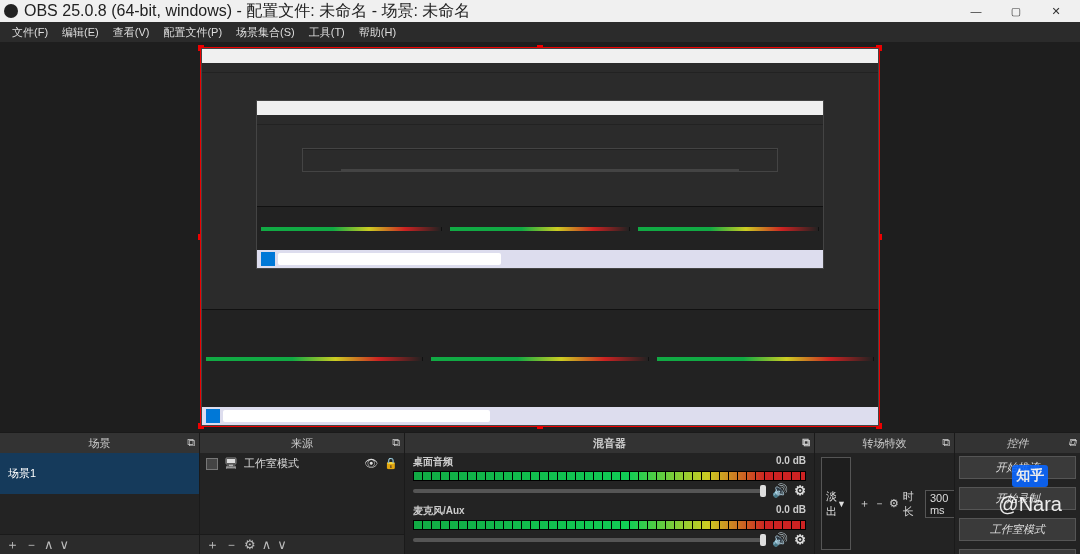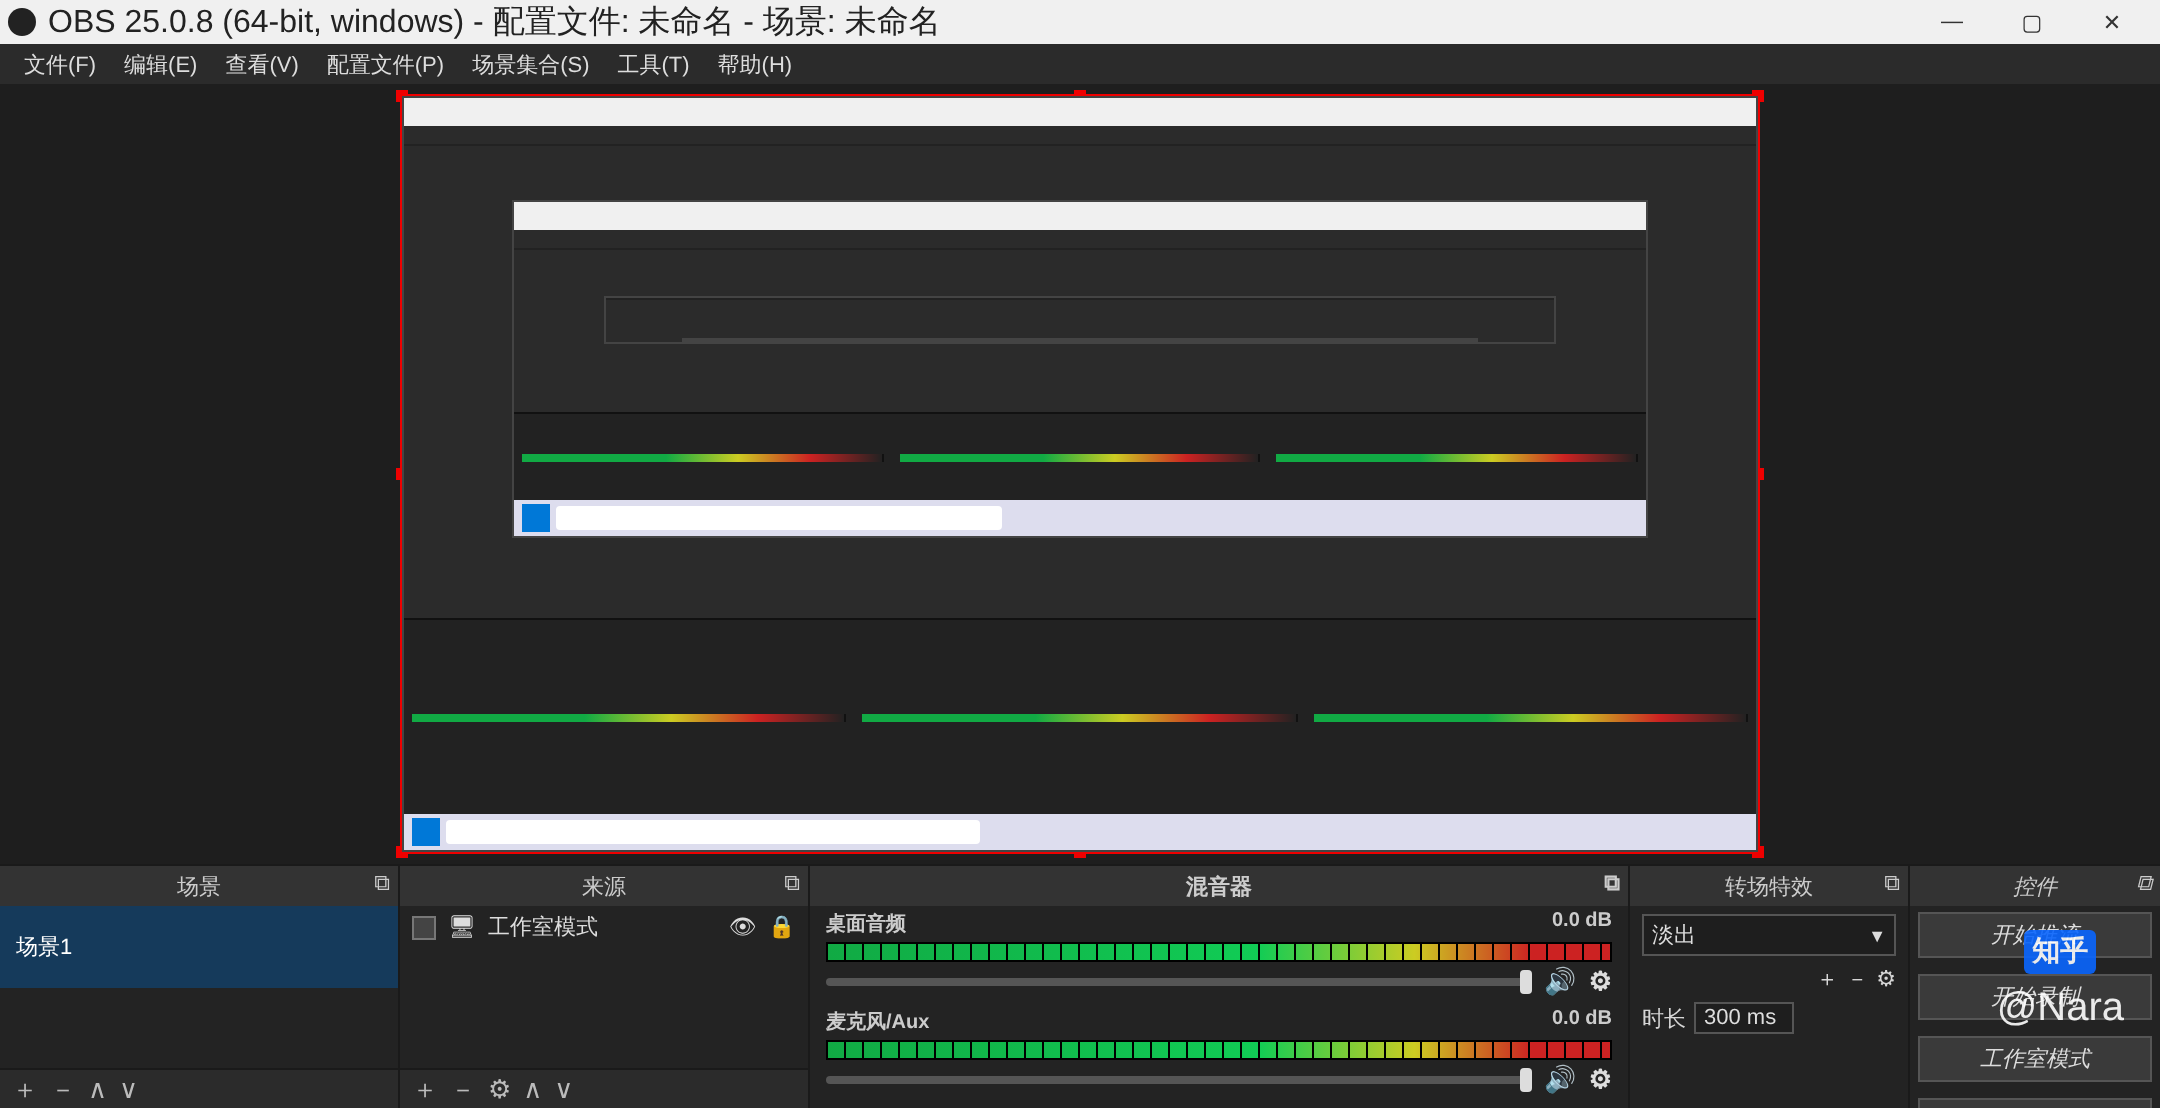--- a/index.html
+++ b/index.html
@@ -53,21 +53,21 @@
   .channel .chlabel .db{margin-left:auto;}
   .meter { height:10px; background:#111; position:relative; margin:2px 0; border:1px solid #000;}
   .meter .fill { position:absolute; inset:0; background:linear-gradient(to right,#1a4 0%,#1c5 55%,#cc2 75%,#c22 90%); }
   .meter .ticks{position:absolute;inset:0;background:repeating-linear-gradient(to right,transparent 0,transparent 8px,#000 8px,#000 9px);}
   .chctrl { display:flex; align-items:center; gap:6px; }
   .slider { flex:1; height:4px; background:#555; position:relative; border-radius:2px;}
   .slider .thumb{position:absolute;right:0;top:-4px;width:6px;height:12px;background:#ddd;border-radius:2px;}
   .icon{font-size:13px;color:#ddd;}
   
   .dock.trans{width:140px;}
-  .trans-body{padding:4px 6px;display:flex;flex-direction:column;gap:4px;}
+  .trans-body{padding:4px 6px;display:flex;flex-direction:row;gap:4px;}
   .select{background:#1e1e1e;border:1px solid #555;color:#ddd;padding:2px 4px;font-size:11px;display:flex;align-items:center;}
   .select .arrow{margin-left:auto;font-size:9px;}
   .trans-row{display:flex;align-items:center;gap:4px;font-size:11px;}
   .spin{background:#1e1e1e;border:1px solid #555;color:#ddd;padding:1px 4px;font-size:11px;width:50px;}
   
   .dock.controls{width:125px;font-style:italic;}
   .controls-body{display:flex;flex-direction:column;gap:8px;padding:3px 4px;}
   .btn{background:#3a3a3a;border:1px solid #555;color:#ddd;text-align:center;padding:3px 0;font-size:11px;}
   
   .watermark{position:absolute;right:18px;bottom:38px;color:#fff;font-size:20px;font-weight:500;opacity:.9;display:flex;align-items:center;gap:6px;flex-direction:column;}

